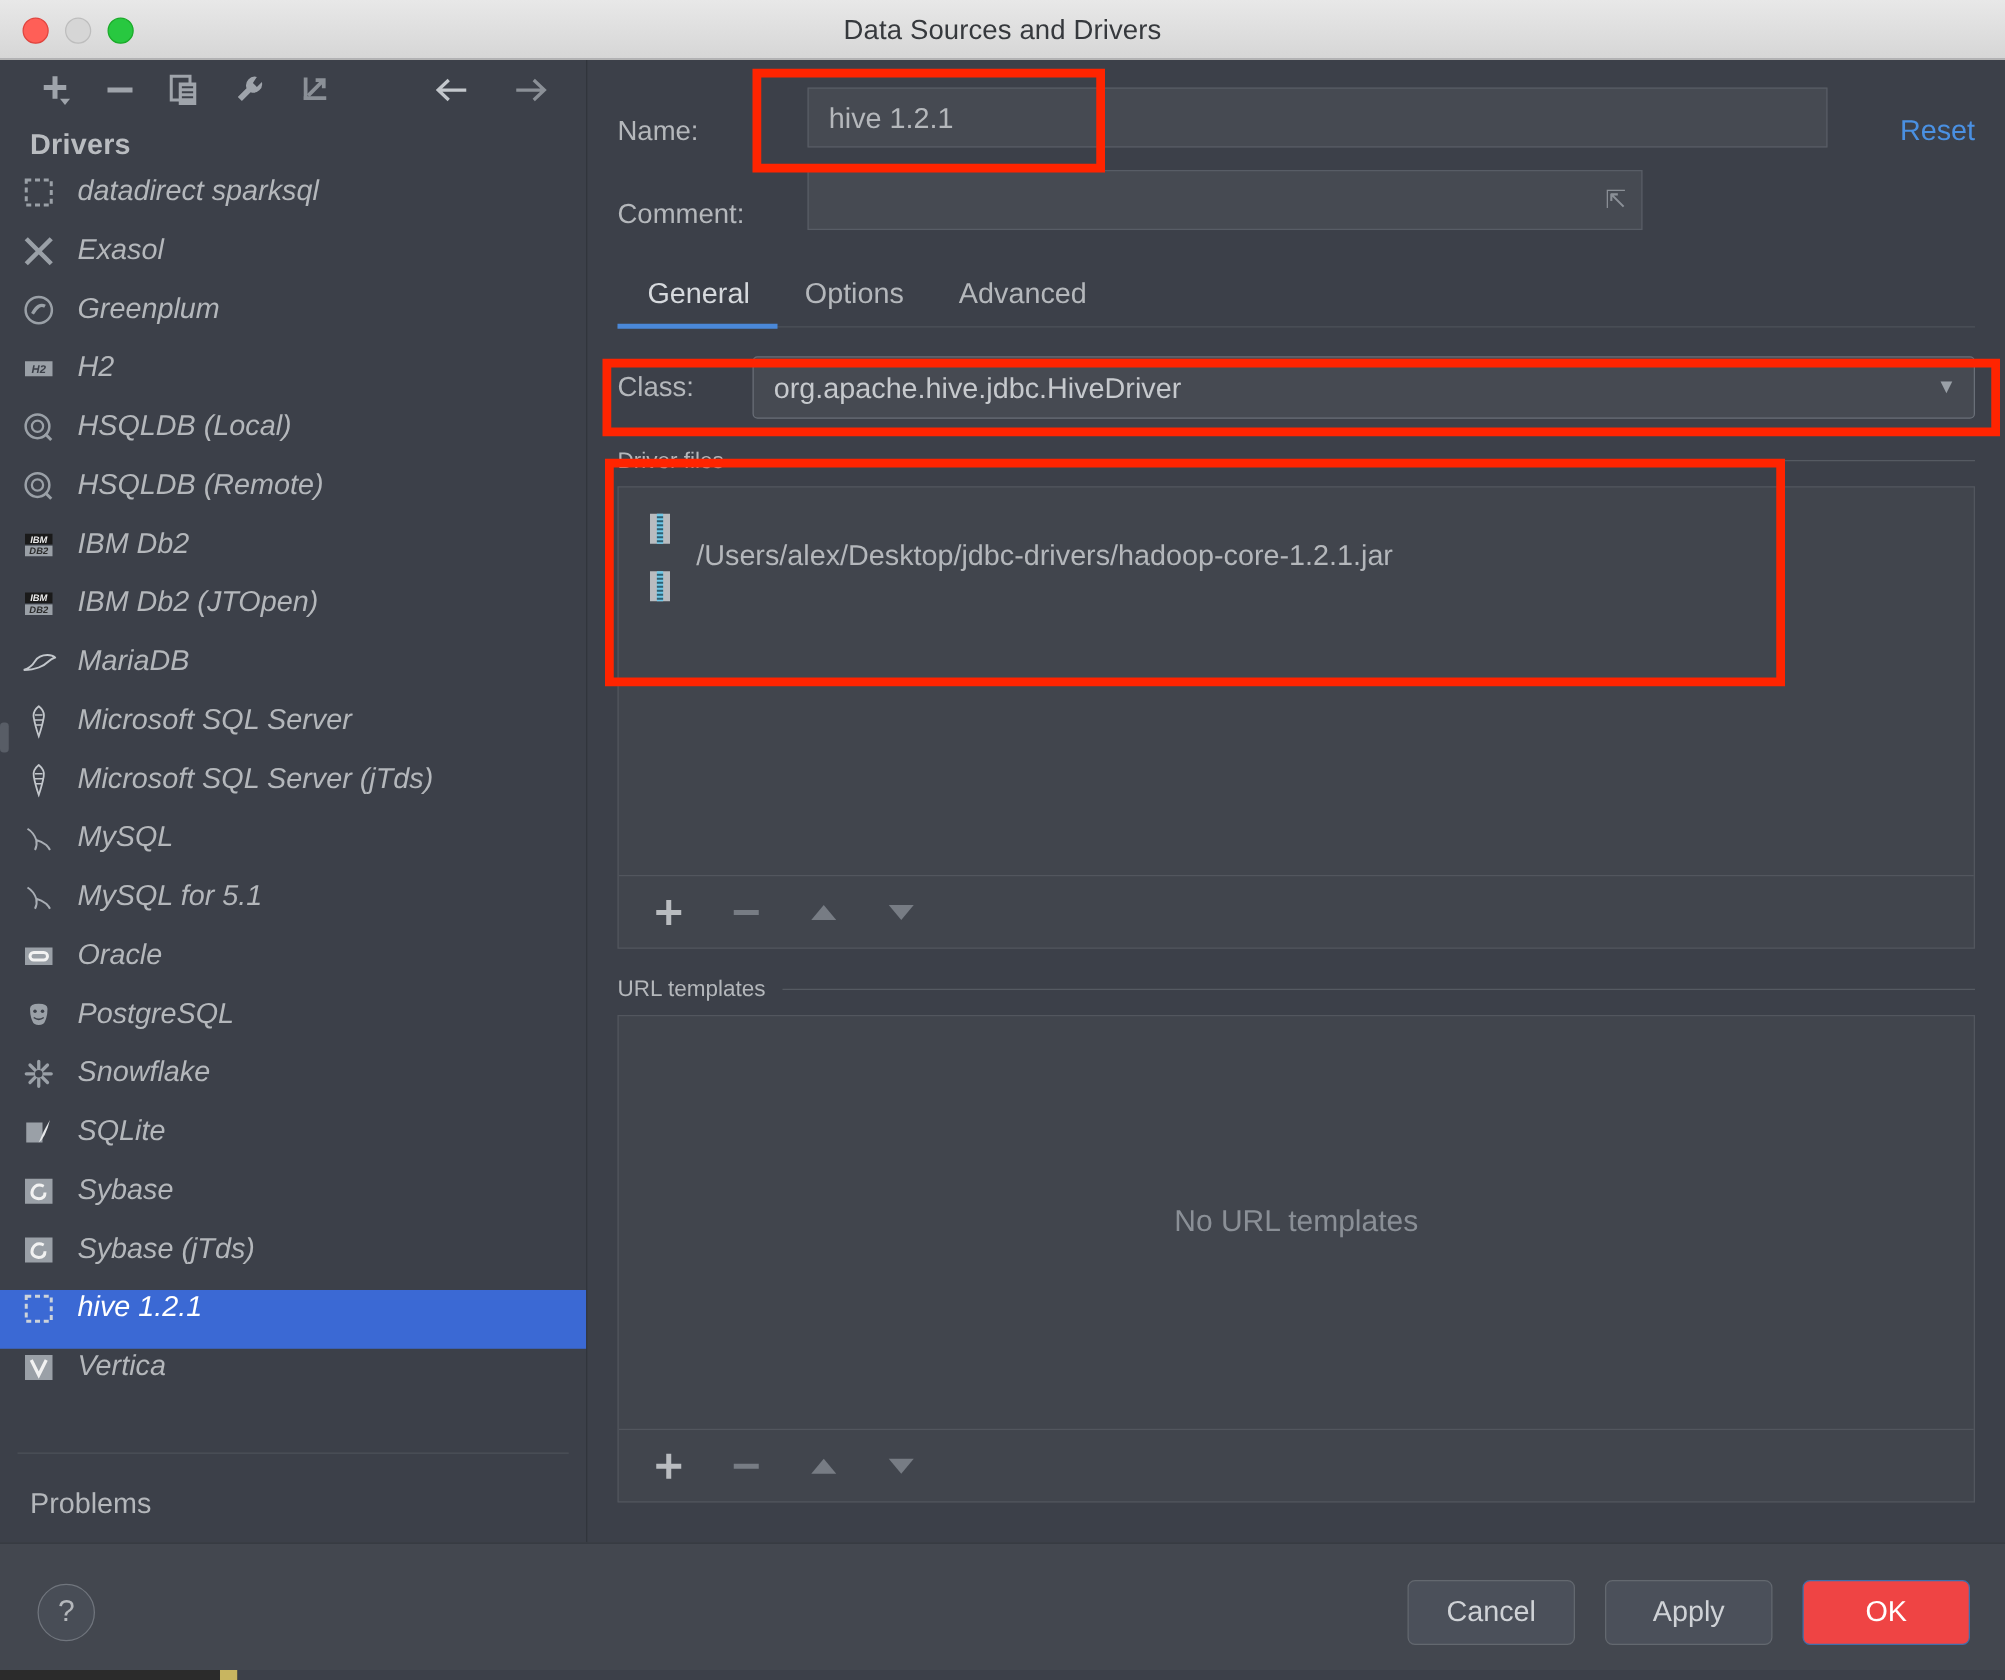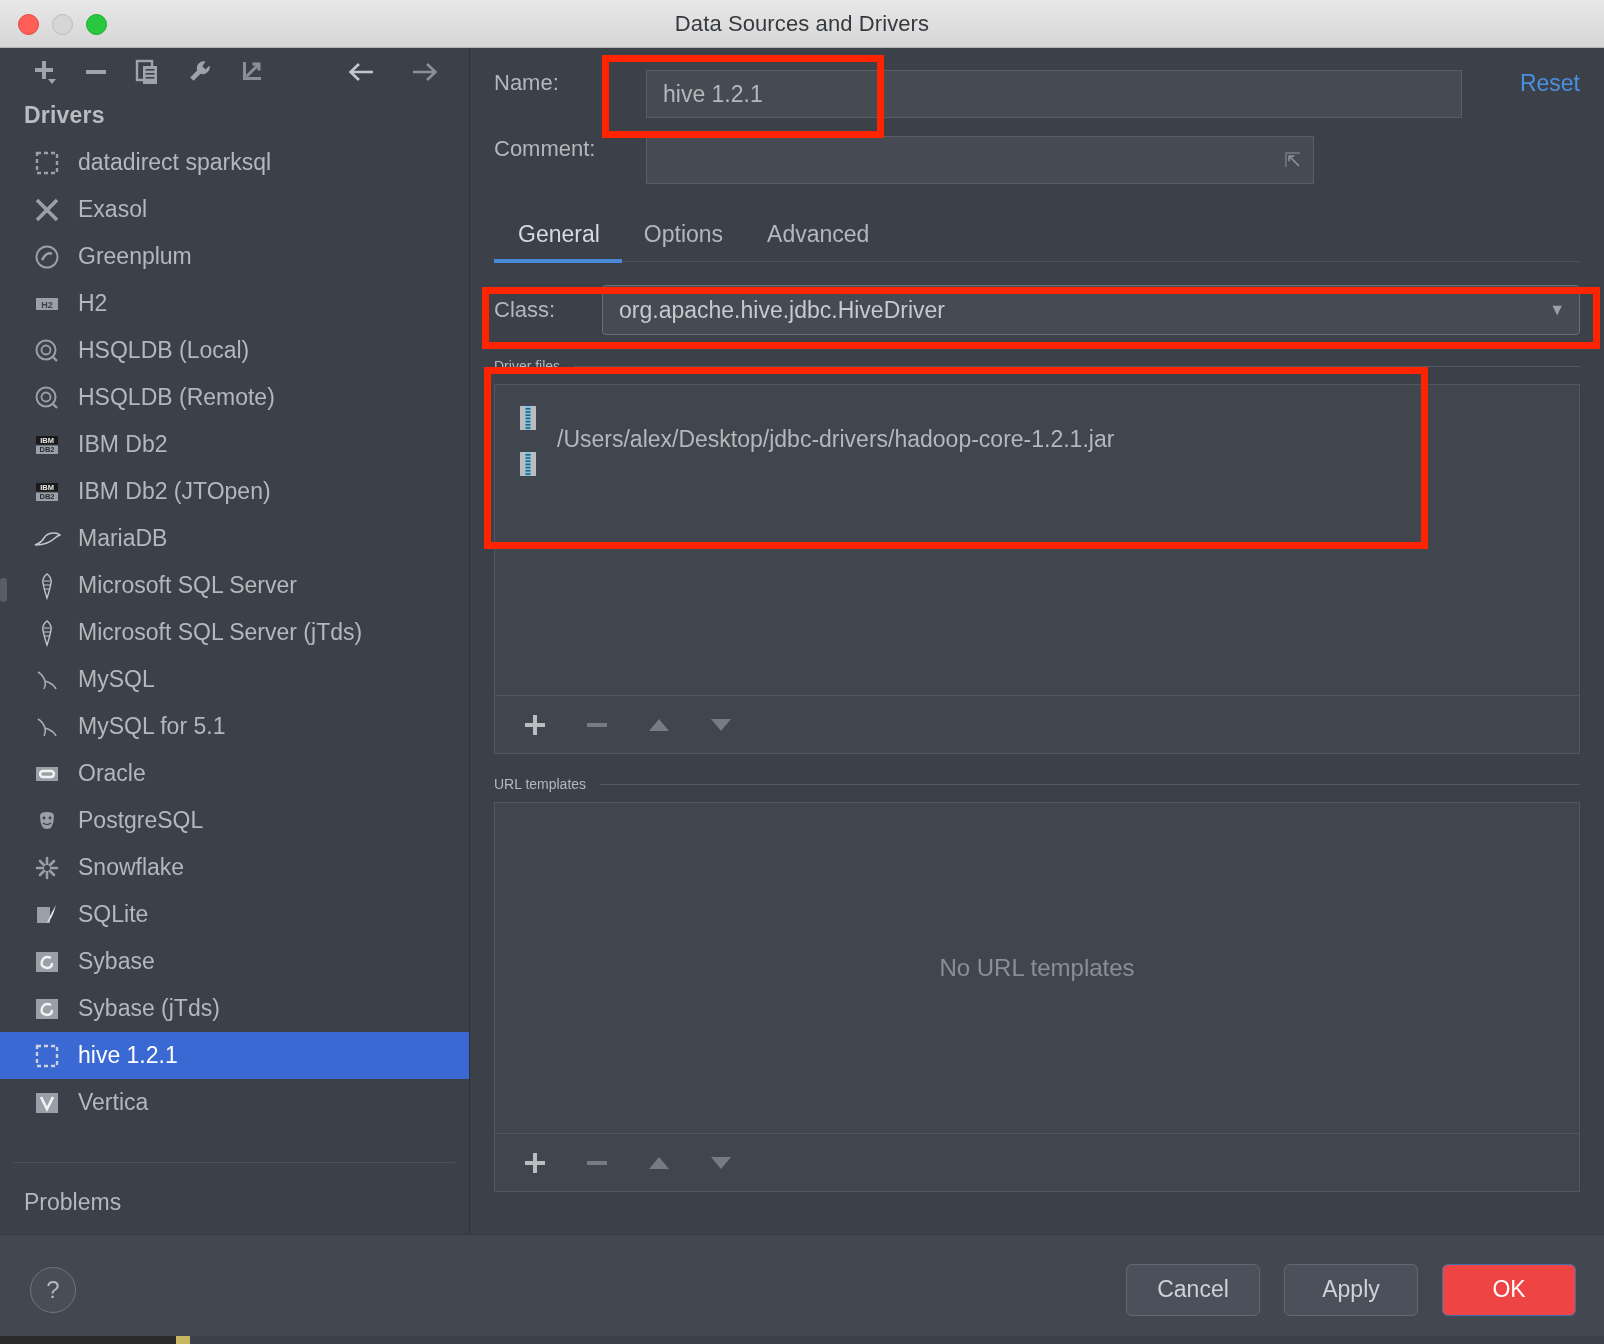--- a/index.html
+++ b/index.html
@@ -62,22 +62,22 @@
   .nav-group { position: absolute; right: 18px; top: 2px; display: flex; gap: 12px; }
 
   .side-title {
     padding: 6px 0 8px 24px;
     font-size: 23px; font-weight: bold; color: #b9bcc0;
     letter-spacing: 0.2px;
   }
 
   .driver-list { flex: 1; overflow: hidden; padding-top: 2px; }
   .driver-item {
-    height: 47px; display: flex; align-items: center;
-    padding-left: 32px; gap: 16px;
+    height: 47px; display: flex; align-items: flex-start;
+    padding-left: 16px; gap: 16px; font-style: italic;
   }
   .driver-item.selected { background: #3b69d4; }
   .driver-item .dlabel {
     font-size: 23px; color: #b4b7bb; white-space: nowrap;
   }
   .driver-item.selected .dlabel { color: #ffffff; }
   .dicon { width: 30px; height: 30px; flex: 0 0 30px; display: flex; align-items: center; justify-content: center; }
 
   .side-sep { height: 1px; background: #4c5159; margin: 12px 14px 0 14px; }
   .problems {
@@ -91,21 +91,21 @@
   }
 
   
   .main {
     flex: 1; background: #3c4049;
     display: flex; flex-direction: column;
     padding: 0 24px 0 24px; min-width: 0;
     position: relative;
   }
 
-  .form-row { display: flex; align-items: flex-start; }
+  .form-row { display: flex; align-items: flex-end; }
   .flabel { font-size: 22px; color: #b4b7bb; width: 152px; flex: 0 0 152px; }
 
   .name-row { margin-top: 22px; height: 48px; }
   .text-input {
     height: 48px; background: #464a52;
     border: 1px solid #585d66;
     display: flex; align-items: center;
     padding-left: 16px;
     font-size: 23px; color: #b4b7bb;
     position: relative;
@@ -152,21 +152,21 @@
     font-size: 23px; color: #c6c9cd;
     justify-content: space-between;
     gap: 16px;
   }
   .combo .arrow { color: #9aa0a7; font-size: 16px; }
 
   
   .group { margin-top: 22px; }
   .group-head {
     display: flex; align-items: center; gap: 14px;
-    font-size: 14px; color: #b4b7bb;
+    font-size: 18px; color: #b4b7bb;
     margin-bottom: 10px;
   }
   .group-head .rule { flex: 1; height: 1px; background: #55596 0; background: #555a62; }
 
   .listbox {
     background: #41454d;
     border: 1px solid #52565e;
     display: flex; flex-direction: column;
   }
   .list-area { flex: 1; padding: 10px 0 0 0; overflow: hidden; }

